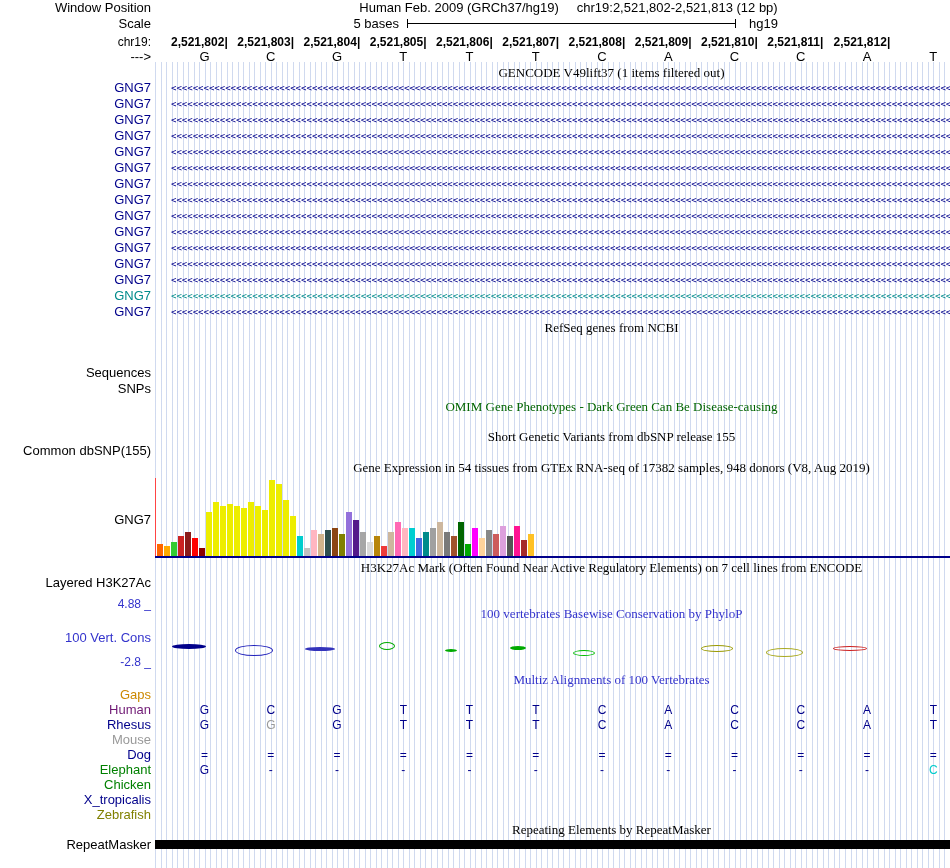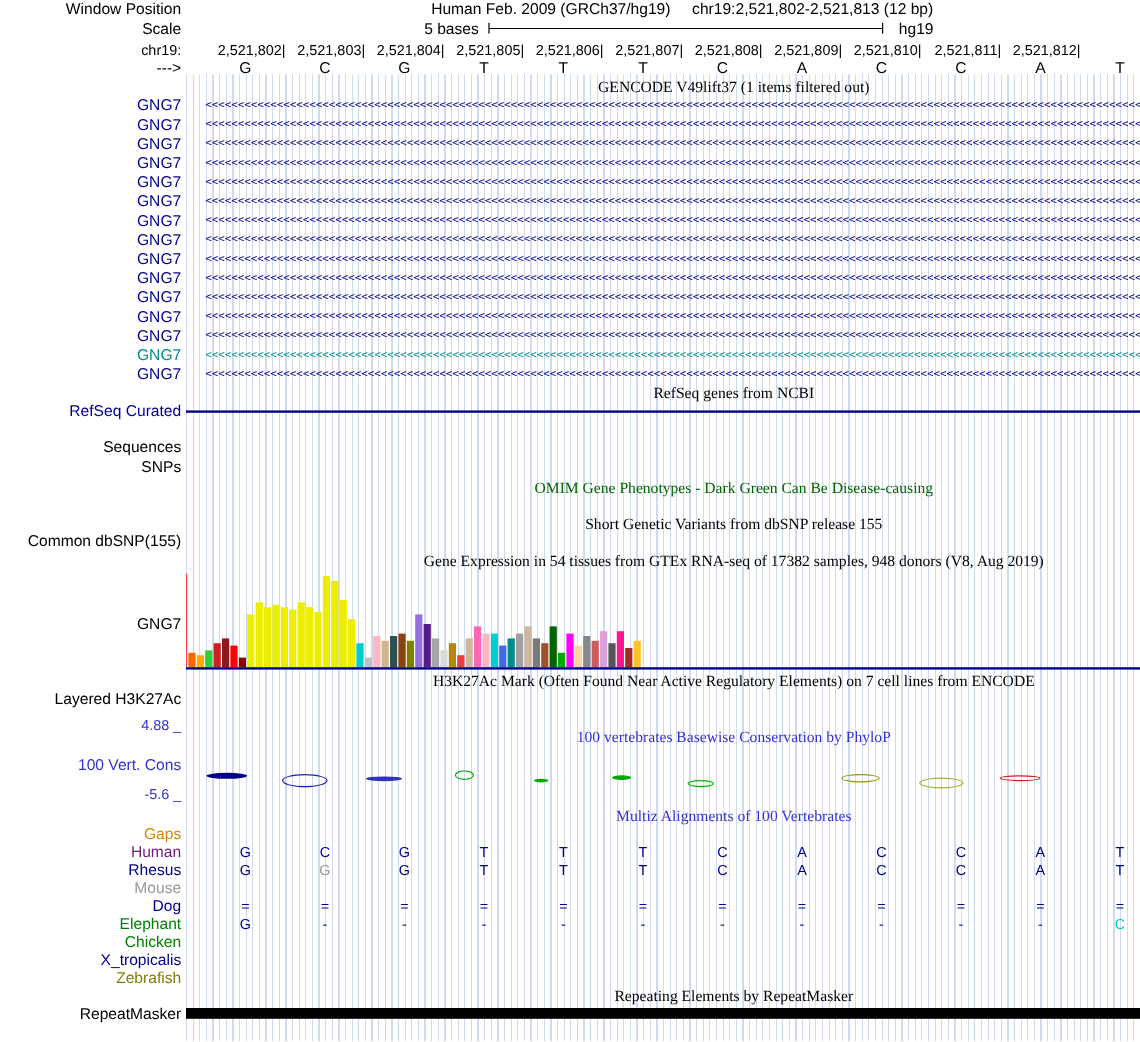--- a/index.html
+++ b/index.html
@@ -6,21 +6,21 @@
   #canvas{position:relative;width:950px;height:868px;background:#fff;overflow:hidden;
           font-family:"Liberation Sans",sans-serif;font-size:13px;color:#000;}
   .grid{position:absolute;left:155px;top:62px;width:795px;height:806px;
         background:repeating-linear-gradient(to right,rgba(150,172,220,0.45) 0,rgba(150,172,220,0.45) 1px,transparent 1px,transparent 5.52px);}
   .row{position:absolute;left:0;width:950px;height:14px;line-height:14px;white-space:nowrap;}
   .lbl{position:absolute;left:0;top:0;width:151px;text-align:right;white-space:nowrap;}
   .content{position:absolute;left:171px;top:0;width:795px;height:100%;}
   .flexcenter{display:flex;justify-content:center;gap:18px;}
   .hdr{position:absolute;left:155px;width:913px;height:14px;line-height:14px;text-align:center;white-space:nowrap;font-family:Liberation Serif, serif;}
   .blue{color:#3333cc;}
-  .tick{position:absolute;top:0;width:67px;text-align:right;font-size:12px;}
+  .tick{position:absolute;top:0;width:67px;font-size:12px;font-weight:bold;}
   .bcell{position:absolute;top:0;width:67px;text-align:center;}
   .generow{position:absolute;left:0;width:950px;height:14px;line-height:14px;}
   .arrows{overflow:hidden;white-space:nowrap;font-family:"DejaVu Sans Mono",monospace;font-size:9px;line-height:14px;}
   .scale-value{position:absolute;left:0;top:0;width:228px;text-align:right;}
   .scale-line{position:absolute;left:236px;top:2px;width:327px;height:9px;border-left:1px solid #000;border-right:1px solid #000;
               background:linear-gradient(to bottom,transparent 4px,#000 4px,#000 5px,transparent 5px);}
   .scale-genome{position:absolute;left:578px;top:0;}
   .navy-line{position:absolute;left:155px;top:6px;width:795px;height:2px;background:#00008b;}
   .omim-bar{position:absolute;left:155px;top:1px;width:795px;height:10px;background:#c6c6c6;}
   .rm-bar{position:absolute;left:155px;top:2px;width:795px;height:9px;background:#000;}
@@ -150,24 +150,20 @@
      <div class="lbl" style="color:#008b8b">GNG7</div>
      <div class="content arrows" style="color:#008b8b">&lt;&lt;&lt;&lt;&lt;&lt;&lt;&lt;&lt;&lt;&lt;&lt;&lt;&lt;&lt;&lt;&lt;&lt;&lt;&lt;&lt;&lt;&lt;&lt;&lt;&lt;&lt;&lt;&lt;&lt;&lt;&lt;&lt;&lt;&lt;&lt;&lt;&lt;&lt;&lt;&lt;&lt;&lt;&lt;&lt;&lt;&lt;&lt;&lt;&lt;&lt;&lt;&lt;&lt;&lt;&lt;&lt;&lt;&lt;&lt;&lt;&lt;&lt;&lt;&lt;&lt;&lt;&lt;&lt;&lt;&lt;&lt;&lt;&lt;&lt;&lt;&lt;&lt;&lt;&lt;&lt;&lt;&lt;&lt;&lt;&lt;&lt;&lt;&lt;&lt;&lt;&lt;&lt;&lt;&lt;&lt;&lt;&lt;&lt;&lt;&lt;&lt;&lt;&lt;&lt;&lt;&lt;&lt;&lt;&lt;&lt;&lt;&lt;&lt;&lt;&lt;&lt;&lt;&lt;&lt;&lt;&lt;&lt;&lt;&lt;&lt;&lt;&lt;&lt;&lt;&lt;&lt;&lt;&lt;&lt;&lt;&lt;&lt;&lt;&lt;&lt;&lt;&lt;&lt;&lt;&lt;&lt;&lt;&lt;&lt;&lt;&lt;&lt;&lt;&lt;&lt;&lt;&lt;&lt;&lt;</div>
    </div>
       <div class="generow" style="top:305px">
      <div class="lbl" style="color:#00008b">GNG7</div>
      <div class="content arrows" style="color:#00008b">&lt;&lt;&lt;&lt;&lt;&lt;&lt;&lt;&lt;&lt;&lt;&lt;&lt;&lt;&lt;&lt;&lt;&lt;&lt;&lt;&lt;&lt;&lt;&lt;&lt;&lt;&lt;&lt;&lt;&lt;&lt;&lt;&lt;&lt;&lt;&lt;&lt;&lt;&lt;&lt;&lt;&lt;&lt;&lt;&lt;&lt;&lt;&lt;&lt;&lt;&lt;&lt;&lt;&lt;&lt;&lt;&lt;&lt;&lt;&lt;&lt;&lt;&lt;&lt;&lt;&lt;&lt;&lt;&lt;&lt;&lt;&lt;&lt;&lt;&lt;&lt;&lt;&lt;&lt;&lt;&lt;&lt;&lt;&lt;&lt;&lt;&lt;&lt;&lt;&lt;&lt;&lt;&lt;&lt;&lt;&lt;&lt;&lt;&lt;&lt;&lt;&lt;&lt;&lt;&lt;&lt;&lt;&lt;&lt;&lt;&lt;&lt;&lt;&lt;&lt;&lt;&lt;&lt;&lt;&lt;&lt;&lt;&lt;&lt;&lt;&lt;&lt;&lt;&lt;&lt;&lt;&lt;&lt;&lt;&lt;&lt;&lt;&lt;&lt;&lt;&lt;&lt;&lt;&lt;&lt;&lt;&lt;&lt;&lt;&lt;&lt;&lt;&lt;&lt;&lt;&lt;&lt;&lt;&lt;&lt;</div>
    </div>
     </div>
 
   <div class="hdr" style="top:321px">RefSeq genes from NCBI</div>
-  <div class="row" style="top:336px">
-    <div class="lbl" style="color:#00008b">RefSeq Curated</div>
-    <div class="navy-line"></div>
-  </div>
 
   <div class="row" style="top:382px">
     <div class="lbl">SNPs</div>
   </div>
   <div class="row" style="top:366px">
     <div class="lbl">Sequences</div>
   </div>
 
   <div class="hdr" style="top:400px;color:#006400">OMIM Gene Phenotypes - Dark Green Can Be Disease-causing</div>
 
@@ -245,21 +241,21 @@
   </div>
 
   <div class="row" style="top:597px;font-size:12px">
     <div class="lbl blue">4.88 _</div>
   </div>
   <div class="hdr blue" style="top:607px">100 vertebrates Basewise Conservation by PhyloP</div>
   <div class="row" style="top:631px">
     <div class="lbl blue">100 Vert. Cons</div>
   </div>
   <div class="row" style="top:655px;font-size:12px">
-    <div class="lbl blue">-5.6 _</div>
+    <div class="lbl blue">-2.8 _</div>
   </div>
   <div id="phylop-marks">
       <div class="mark" style="left:17px;top:22px;width:34px;height:5px;background:#00008b"></div>
       <div class="mark" style="left:80px;top:23px;width:38px;height:11px;border:1px solid #2222bb"></div>
       <div class="mark" style="left:150px;top:25px;width:30px;height:4px;background:#3333bb"></div>
       <div class="mark" style="left:224px;top:20px;width:16px;height:8px;border:1px solid #00aa00"></div>
       <div class="mark" style="left:290px;top:27px;width:12px;height:3px;background:#00aa00"></div>
       <div class="mark" style="left:355px;top:24px;width:16px;height:4px;background:#00aa00"></div>
       <div class="mark" style="left:418px;top:28px;width:22px;height:6px;border:1px solid #00bb00"></div>
       <div class="mark" style="left:546px;top:23px;width:32px;height:7px;border:1px solid #999900"></div>

